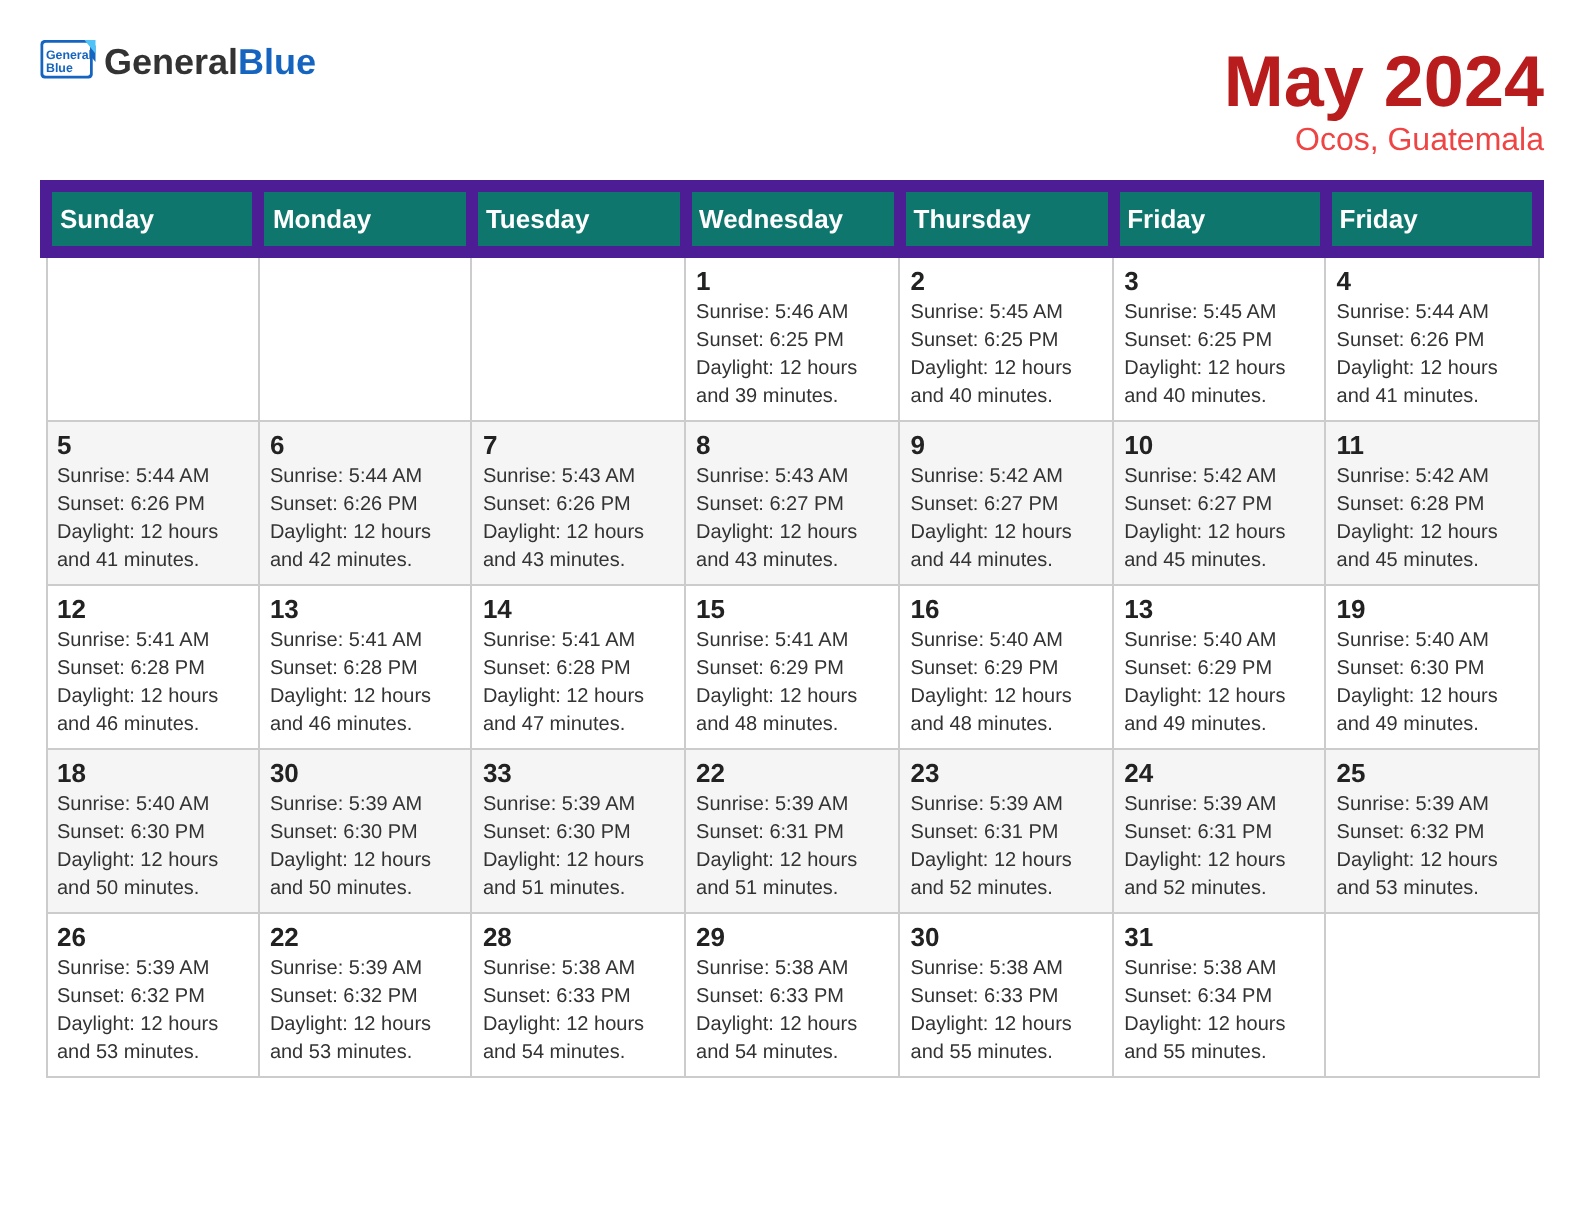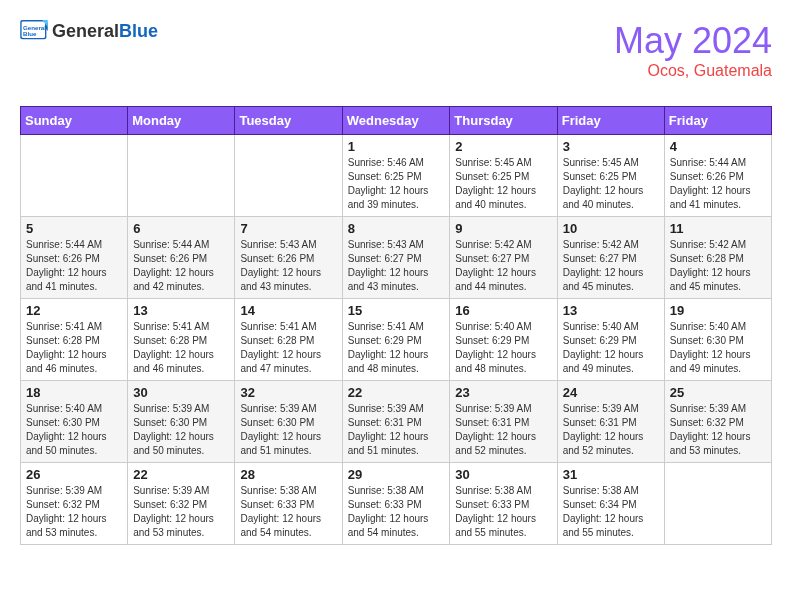--- a/index.html
+++ b/index.html
@@ -7,21 +7,21 @@
       font-family: Arial, sans-serif;
       background: #fff;
       width: 792px;
       min-height: 612px;
       padding: 20px;
     }
     .header-area {
       display: flex;
       justify-content: space-between;
       align-items: flex-start;
-      margin-bottom: 26px;
+      margin-bottom: 10px;
     }
     .logo {
       display: flex;
       align-items: center;
       gap: 4px;
     }
     .logo-text-general {
       font-size: 18px;
       font-weight: bold;
       color: #333;
@@ -33,40 +33,40 @@
     }
     .logo-icon {
       width: 28px;
       height: 22px;
     }
     .title-area {
       text-align: right;
     }
     .month-title {
       font-size: 36px;
-      font-weight: normal;
-      color: #8b5cf6;
+      font-weight: bold;
+      color: #b91c1c;
     }
     .location-title {
       font-size: 16px;
       color: #ef4444;
     }
     .calendar-table {
       width: 100%;
       border-collapse: collapse;
       border: 1px solid #ccc;
     }
     .calendar-table th {
-      background-color: #8b5cf6;
+      background-color: #0f766e;
       color: #fff;
       font-size: 13px;
       font-weight: bold;
       padding: 6px 4px;
       text-align: left;
-      border: 1px solid #4c1d95;
+      border: 6px solid #4c1d95;
     }
     .calendar-table td {
       vertical-align: top;
       border: 1px solid #ccc;
       padding: 4px 5px;
       width: 108px;
       min-height: 80px;
       font-size: 10.5px;
       color: #222;
       background: #fff;
@@ -269,21 +269,21 @@
 and 50 minutes.</div>
         </td>
         <td>
           <span class="day-number">30</span>
           <div class="day-info" style="white-space: pre-line;">Sunrise: 5:39 AM
 Sunset: 6:30 PM
 Daylight: 12 hours
 and 50 minutes.</div>
         </td>
         <td>
-          <span class="day-number">32</span>
+          <span class="day-number">33</span>
           <div class="day-info" style="white-space: pre-line;">Sunrise: 5:39 AM
 Sunset: 6:30 PM
 Daylight: 12 hours
 and 51 minutes.</div>
         </td>
         <td>
           <span class="day-number">22</span>
           <div class="day-info" style="white-space: pre-line;">Sunrise: 5:39 AM
 Sunset: 6:31 PM
 Daylight: 12 hours

